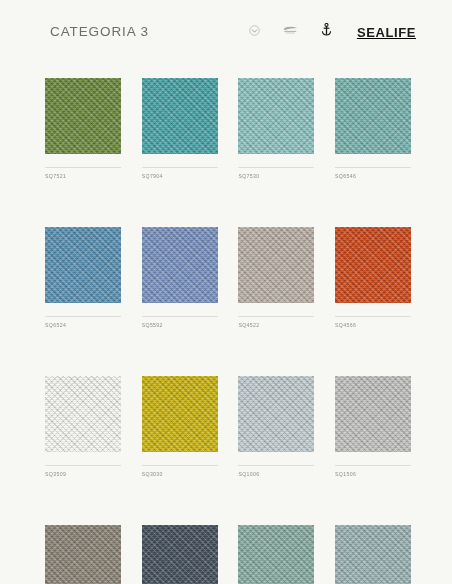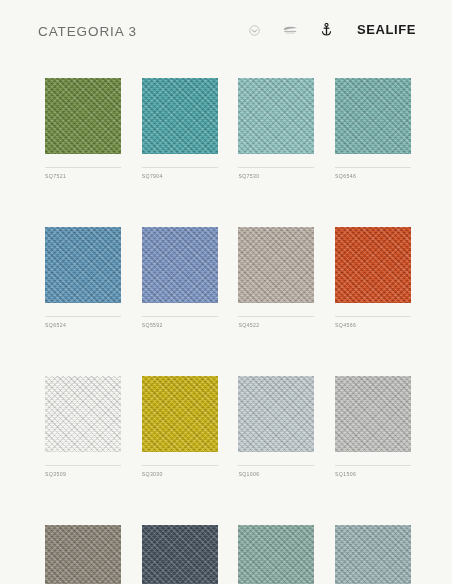--- a/index.html
+++ b/index.html
@@ -17,34 +17,35 @@
 
   
   .header {
     position: absolute;
     left: 0; top: 0;
     width: 452px;
     height: 62px;
     display: flex;
     align-items: center;
     justify-content: space-between;
-    padding: 0 36px 0 38px;
+    padding: 0 36px 0 50px;
     box-sizing: border-box;
   }
   .page-title {
     font-size: 13.5px;
     letter-spacing: 0.9px;
     color: #6d6d6d;
     font-weight: 400;
     white-space: nowrap;
   }
   .brand-block {
     display: flex;
-    align-items: flex-start;
+    align-items: flex-end;
     gap: 22px;
+    text-decoration: underline;
   }
   .brand-icon {
     display: block;
     flex: none;
   }
   .brand-name {
     font-size: 13px;
     font-weight: 700;
     letter-spacing: 0.6px;
     color: #1b1b1b;

